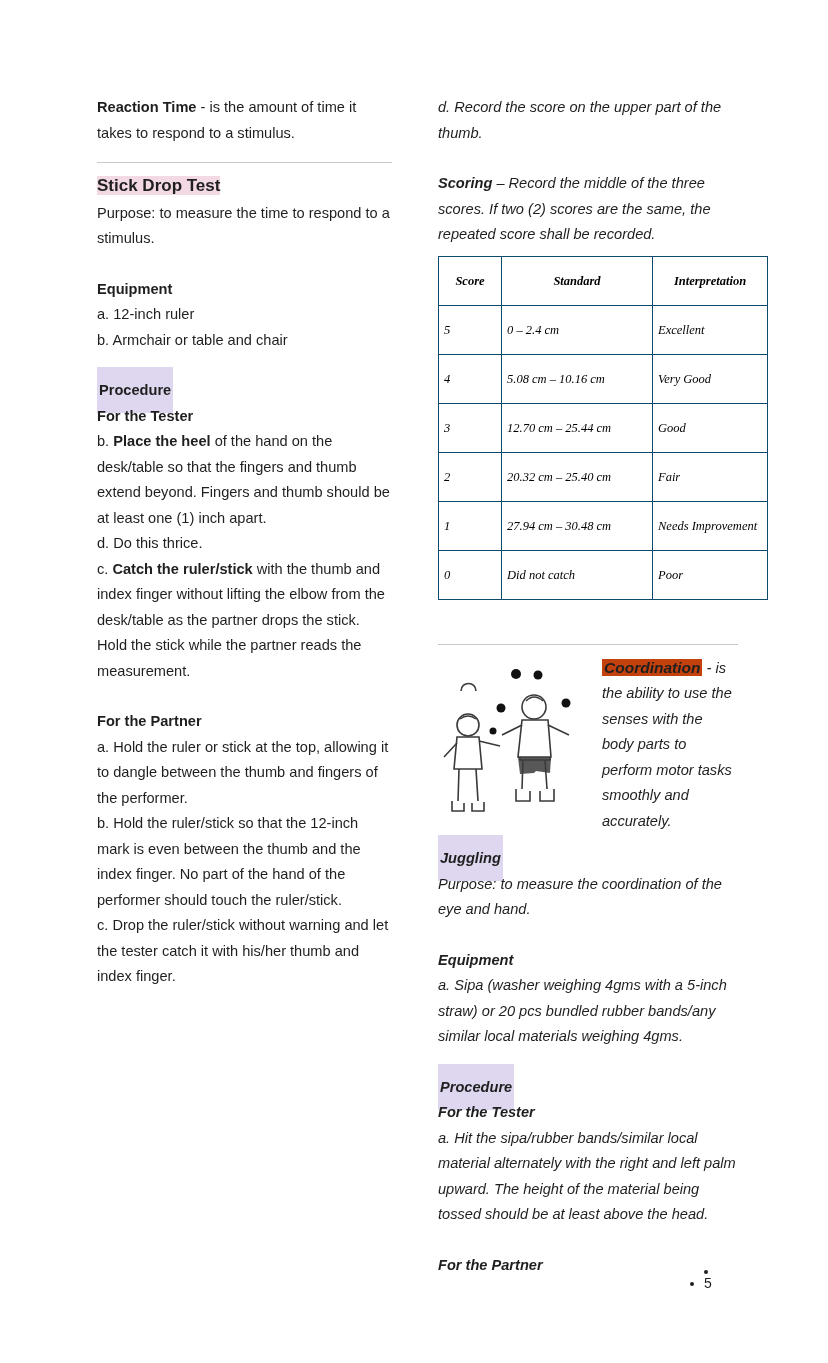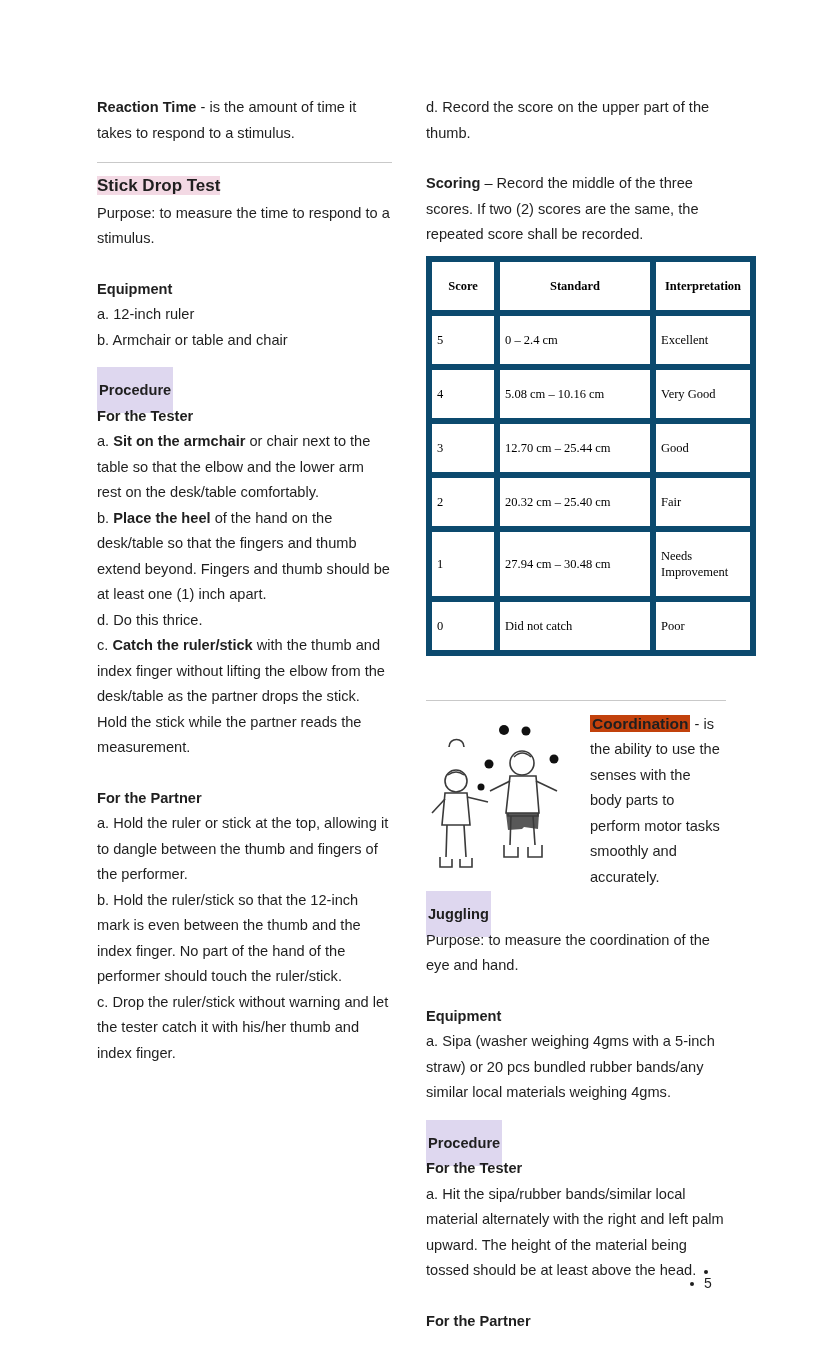--- a/index.html
+++ b/index.html
@@ -23,21 +23,21 @@
   }
   .col {
     position: absolute;
     top: 95px;
     width: 300px;
     font-size: 14.6px;
     line-height: 25.5px;
     color: #1f1f1f;
   }
   .col-left { left: 97px; width: 295px; }
-  .col-right { left: 426px; width: 300px; }
+  .col-right { left: 438px; width: 300px; font-style: italic; }
 
   p { margin: 0; }
   .blank { height: 25px; }
   .b { font-weight: bold; }
 
   .hl-pink {
     background: #f3d9e4;
     padding: 0 0;
     font-weight: bold;
     font-size: 17px;
@@ -69,21 +69,21 @@
   table.score-table {
     border-collapse: collapse;
     font-family: "Liberation Serif", serif;
     font-size: 12.5px;
     width: 330px;
     margin-top: 8px;
     color: #000;
   }
   table.score-table th,
   table.score-table td {
-    border: 6px solid #0c4a6e;
+    border: 1px solid #0c4a6e;
     padding: 16px 5px;
     text-align: left;
     line-height: 16px;
   }
   table.score-table th {
     text-align: center;
     font-weight: bold;
   }
   table.score-table td.c-score { width: 52px; }
   table.score-table td.c-std { width: 140px; }
@@ -151,23 +151,20 @@
     <p>a. 12-inch ruler</p>
     <p>b. Armchair or table and chair</p>
 
     <div class="blank"></div>
 
     <p>
       <span class="hl-purple">Procedure</span>
     </p>
     <p class="b">For the Tester</p>
 
-    <p>
-      <span>a. </span><span class="b">Sit on the armchair</span><span> or chair next to the table so that the elbow and the lower arm rest on the desk/table comfortably.</span>
-    </p>
     <p>
       <span>b. </span><span class="b">Place the heel</span><span> of the hand on the desk/table so that the fingers and thumb extend beyond. Fingers and thumb should be at least one (1) inch apart.</span>
     </p>
     <p>
       <span>d. </span><span>Do this thrice.</span>
     </p>
     <p>
       <span>c. </span><span class="b">Catch the ruler/stick</span><span> with the thumb and index finger without lifting the elbow from the desk/table as the partner drops the stick. Hold the stick while the partner reads the measurement.</span>
     </p>
 

